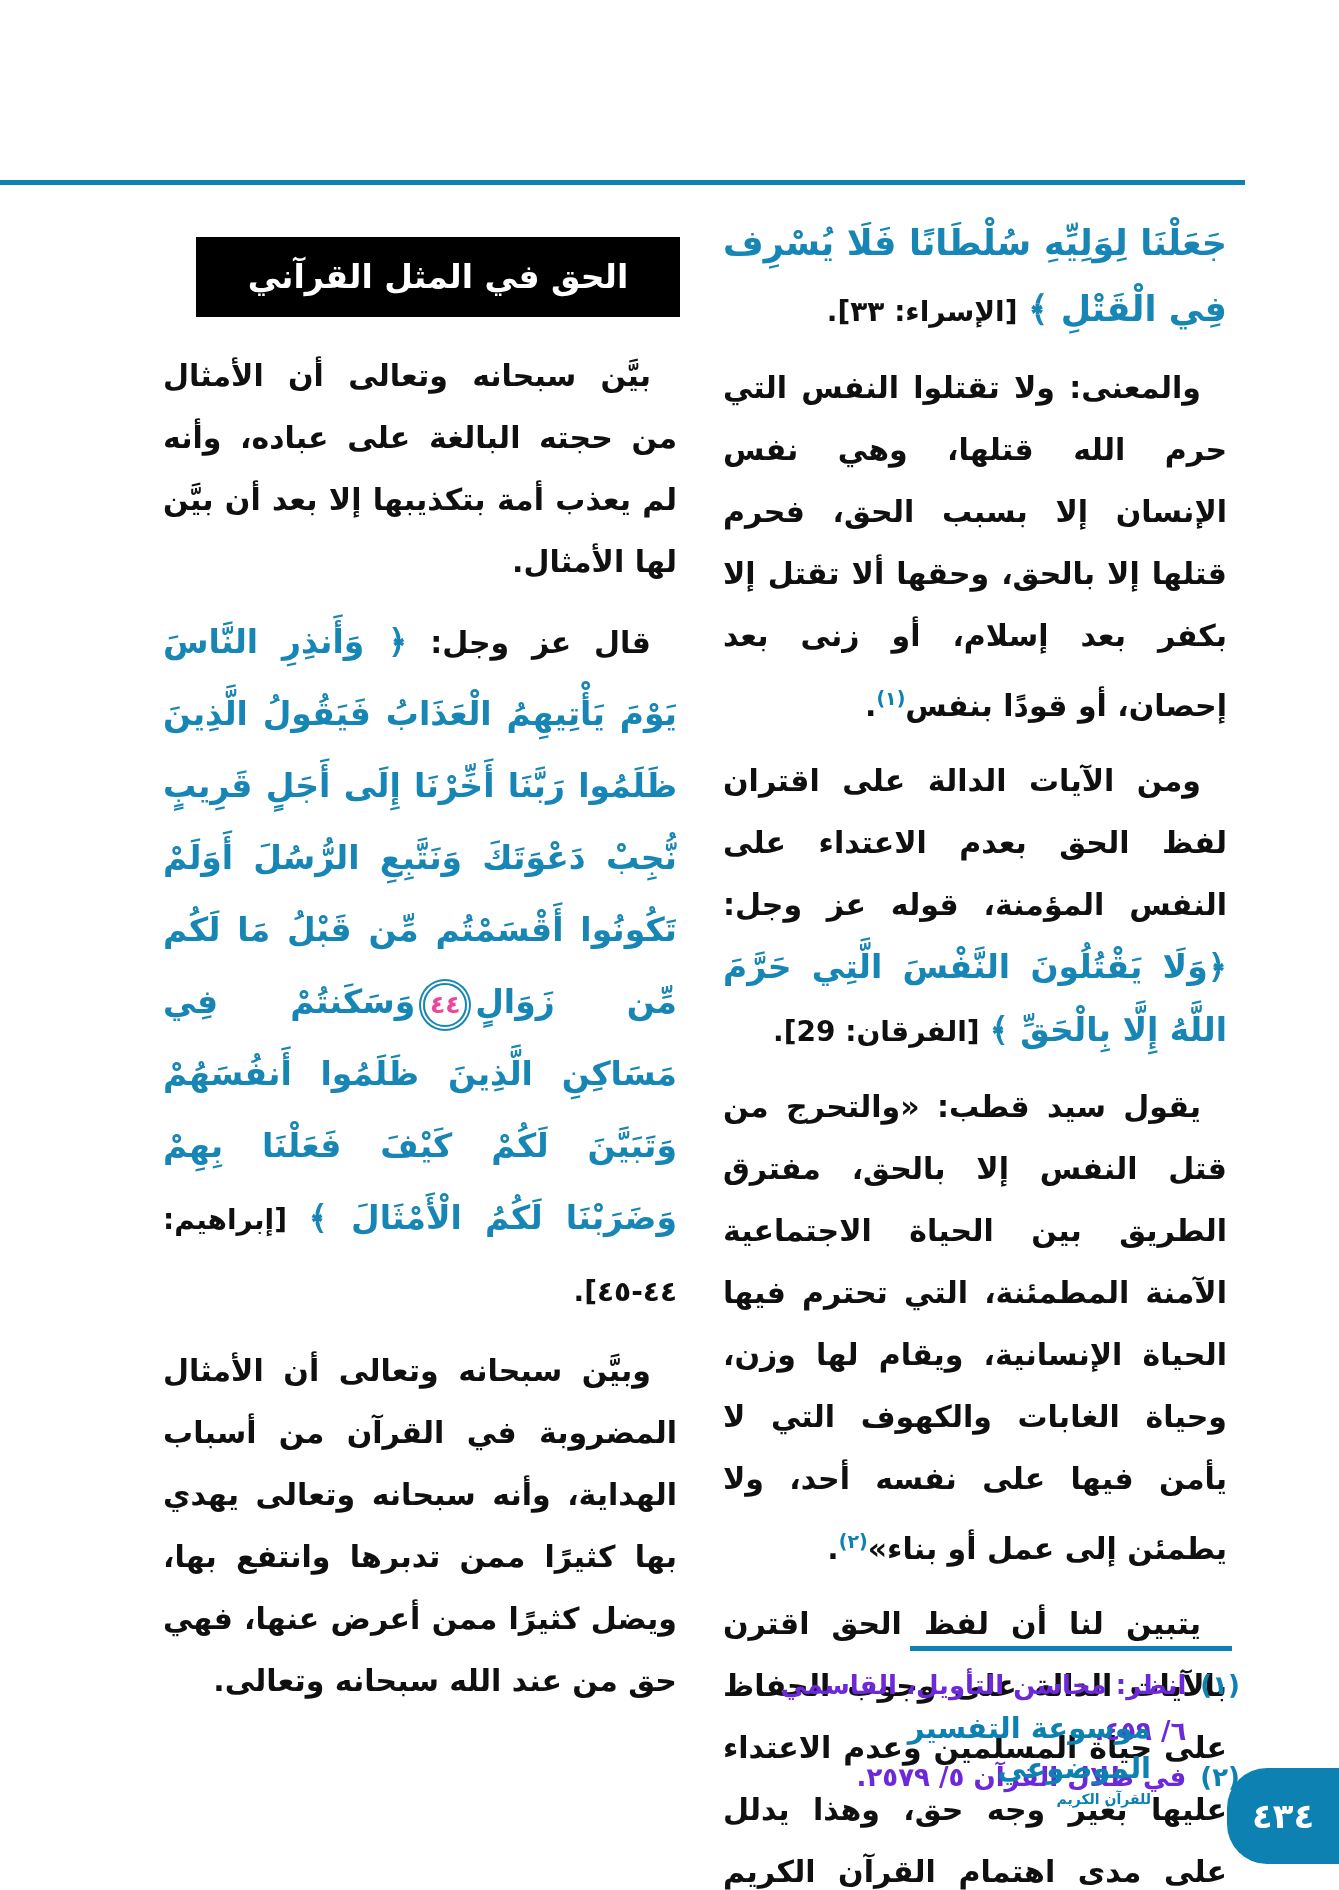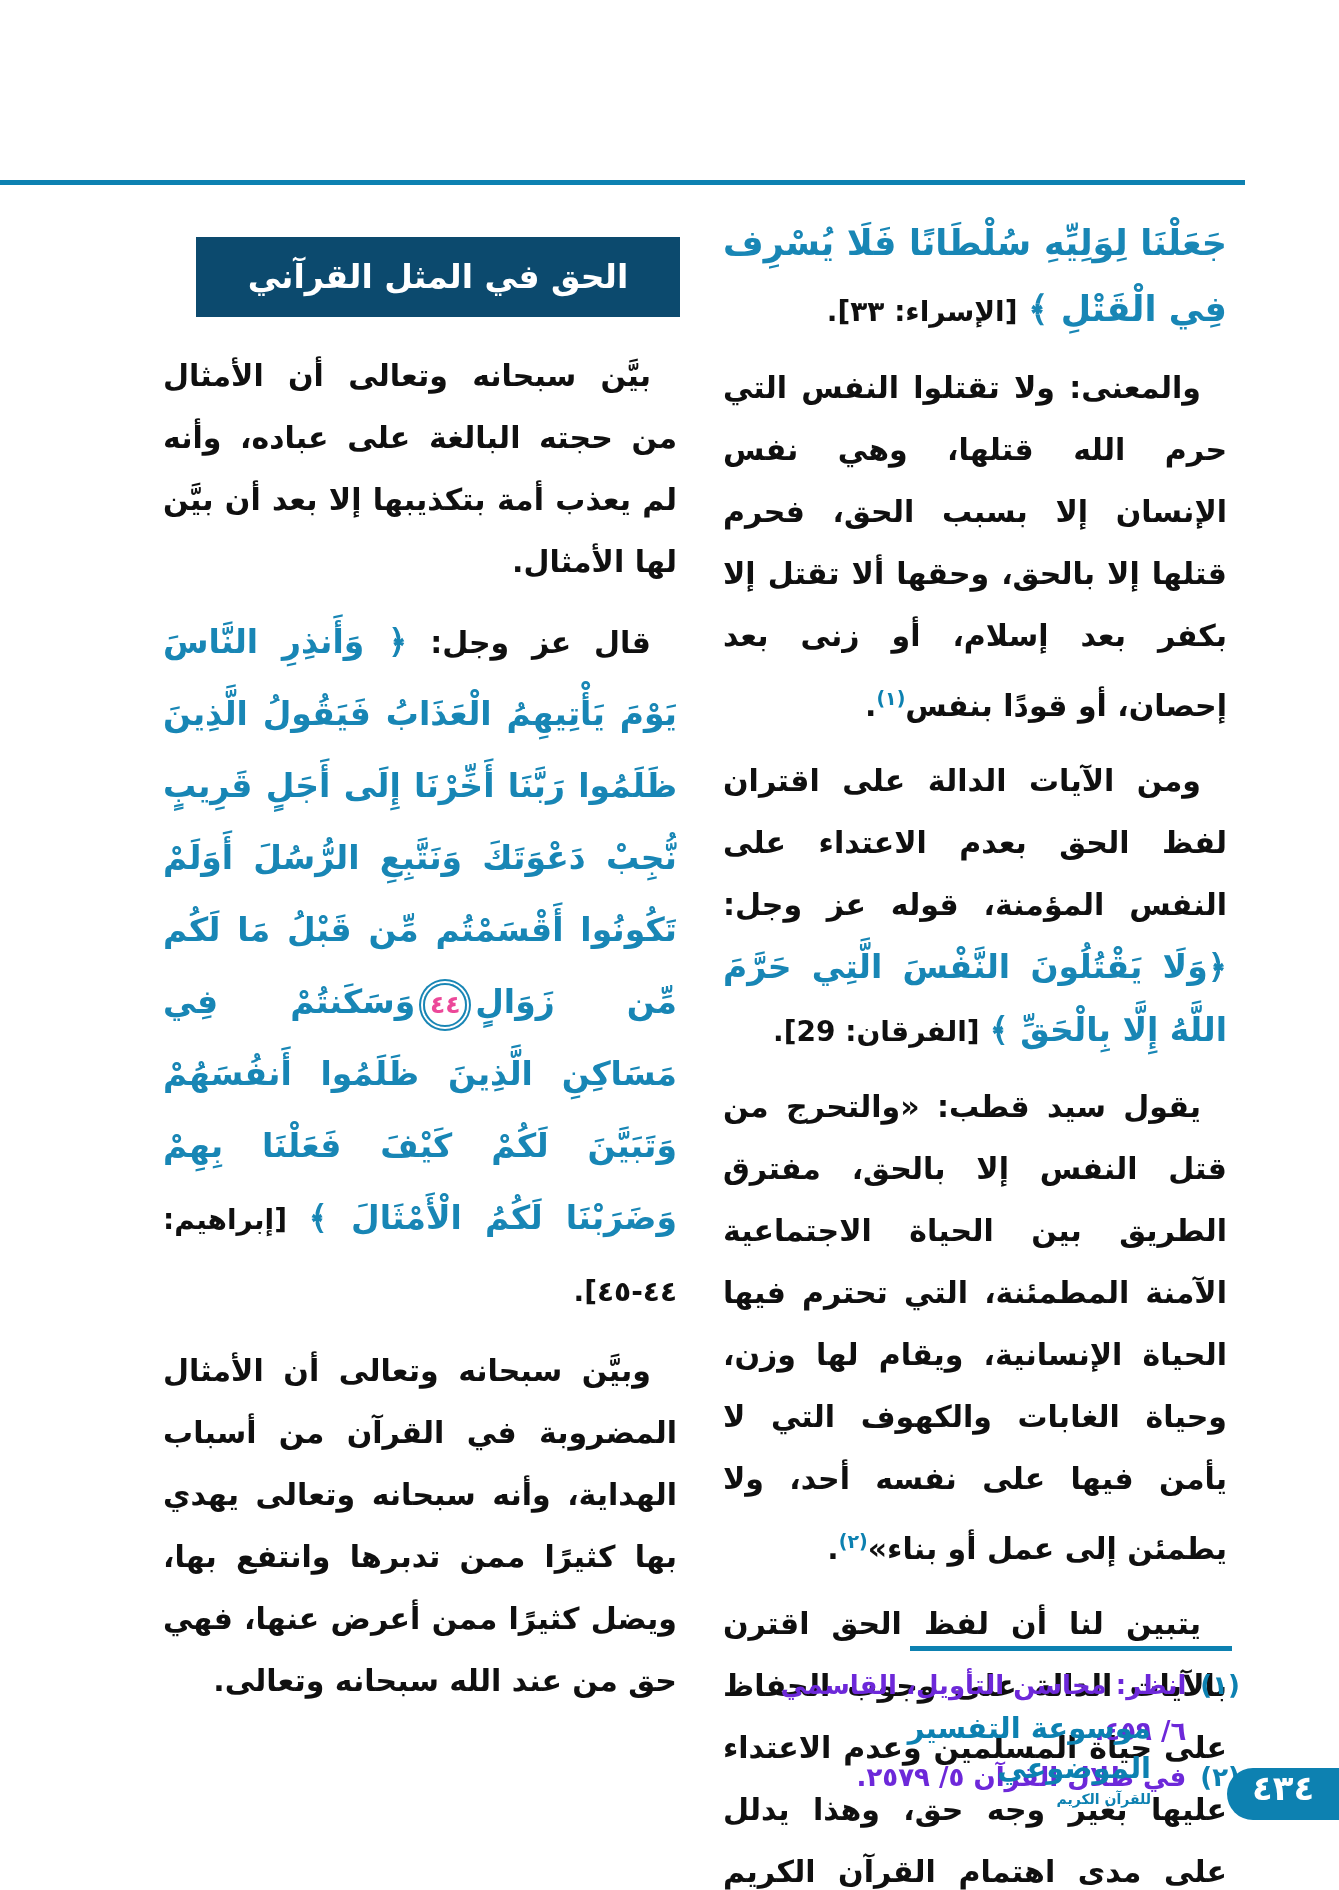--- a/index.html
+++ b/index.html
@@ -49,21 +49,21 @@
     display:inline-flex; align-items:center; justify-content:center;
     width:40px; height:40px; margin:0 8px;
     border:2px solid #1886b5; border-radius:50%;
     box-shadow:0 0 0 2px #ffffff, 0 0 0 4px #1886b5;
     font-size:25px; color:#ec4899; vertical-align:middle;
     line-height:40px; text-indent:0;
   }
 
   
   .section-box {
-    background:#0c4a6e; color:#ffffff;
+    background:#000000; color:#ffffff;
     height:80px; line-height:80px;
     margin:39px 10px 28px 46px;
     text-align:center; font-size:33px; font-weight:bold;
   }
 
   
   .footnote-sep {
     position:absolute; top:1646px; right:107px;
     width:322px; height:5px; background:#0d81b1;
   }
@@ -78,24 +78,24 @@
   
   .logo {
     position:absolute; top:1708px; right:188px; width:256px;
     text-align:right; color:#0d81b1; font-weight:bold;
   }
   .logo-line1 { font-size:29px; line-height:40px; letter-spacing:-1px; }
   .logo-line2 { font-size:14px; line-height:22px; }
 
   .page-badge {
     position:absolute; top:1768px; right:0;
-    width:112px; height:52px;
+    width:112px; height:96px;
     background:#0d81b1; border-radius:40px 0 0 40px;
     color:#ffffff; font-size:34px; font-weight:bold;
-    display:flex; justify-content:center;
+    display:flex; align-items:center; justify-content:center;
   }
 </style>
 </head>
 <body>
 
 <div class="page">
 
   <div class="header-rule"></div>
 
   <div class="main">

